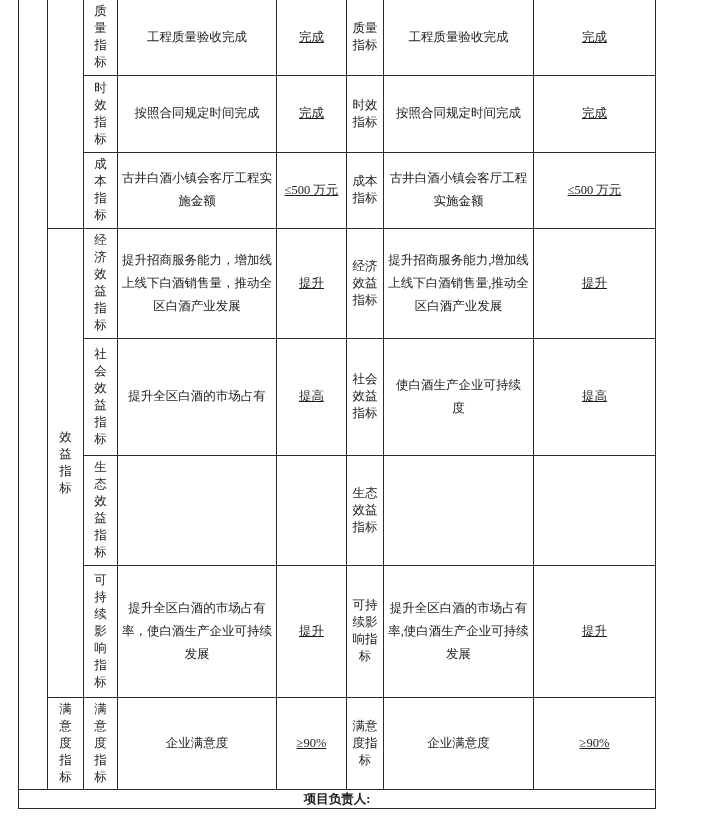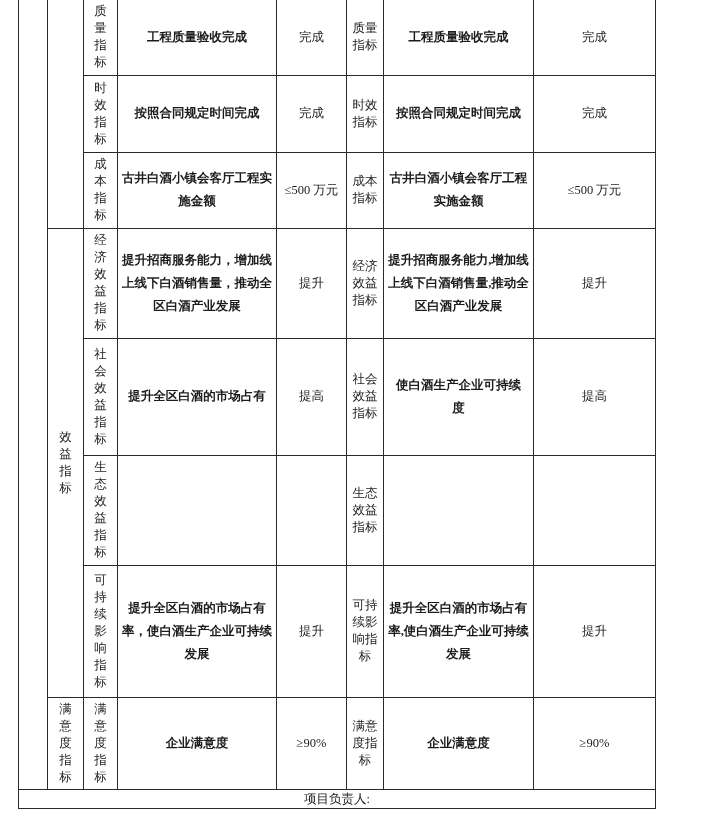--- a/index.html
+++ b/index.html
@@ -32,32 +32,32 @@
     white-space: pre-line;
     padding: 0 2px;
     font-size: 12.5px;
     overflow: hidden;
   }
   
   tr.row-1 td { border-top: none; }
 
   td.subcell  { line-height: 17px; }
   td.catcell  { line-height: 17px; }
-  td.desccell { line-height: 23px; font-weight: bold; }
-  td.valcell  { line-height: 23px; }
+  td.desccell { line-height: 23px; }
+  td.valcell  { line-height: 23px; text-decoration: underline; }
 
   tr.row-1 { height: 75px; }
   tr.row-2 { height: 77px; }
   tr.row-3 { height: 76px; }
   tr.row-4 { height: 110px; }
   tr.row-5 { height: 117px; }
   tr.row-6 { height: 110px; }
   tr.row-7 { height: 132px; }
   tr.row-8 { height: 92px; }
-  tr.row-9 { height: 19px; }
+  tr.row-9 { height: 19px; font-weight: bold; }
 
   td.footercell {
     text-align: left;
     padding-left: 4px;
     line-height: 18px;
     white-space: nowrap;
   }
 </style>
 </head>
 <body>

